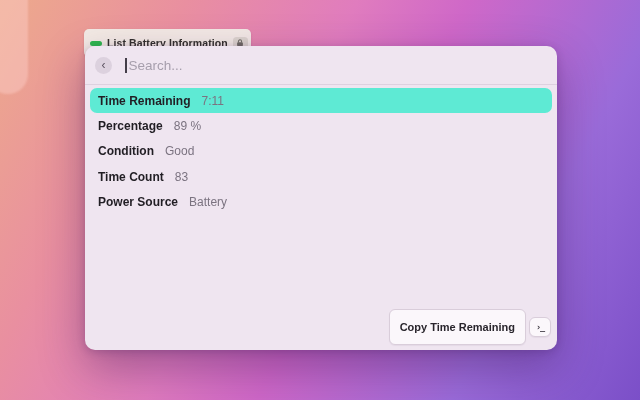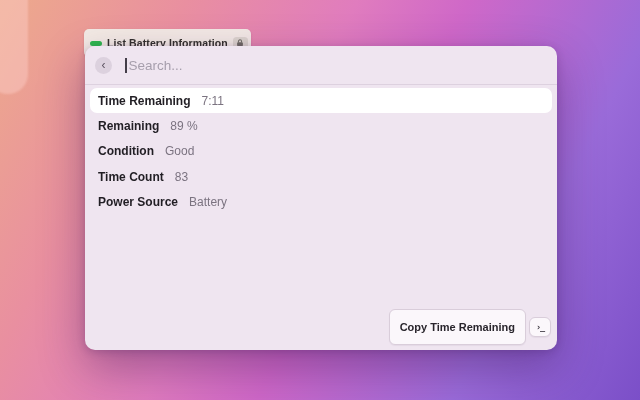--- a/index.html
+++ b/index.html
@@ -82,21 +82,21 @@
   .search-divider { height: 1px; background: #ddd1df; flex: 0 0 auto; }
 
   .list { padding: 3px 5px 0 5px; flex: 1 1 auto; }
   .row {
     height: 25.4px;
     display: flex; align-items: center;
     padding: 0 8px;
     border-radius: 7px;
     cursor: pointer;
   }
-  .row.selected { background: #ffffff; }
+  .row.selected { background: #5eead4; }
   .row-label {
     font-size: 12px; font-weight: 700; color: #211e24;
     white-space: nowrap;
   }
   .row-value {
     font-size: 12px; color: #7b7380;
     margin-left: 11px; white-space: nowrap;
   }
 
   .footer {
@@ -156,21 +156,21 @@
   </div>
 
   <div class="search-divider"></div>
 
   <div class="list">
     <div class="row selected">
       <span class="row-label">Time Remaining</span>
       <span class="row-value">7:11</span>
     </div>
     <div class="row">
-      <span class="row-label">Remaining</span>
+      <span class="row-label">Percentage</span>
       <span class="row-value">89 %</span>
     </div>
     <div class="row">
       <span class="row-label">Condition</span>
       <span class="row-value">Good</span>
     </div>
     <div class="row">
       <span class="row-label">Time Count</span>
       <span class="row-value">83</span>
     </div>

